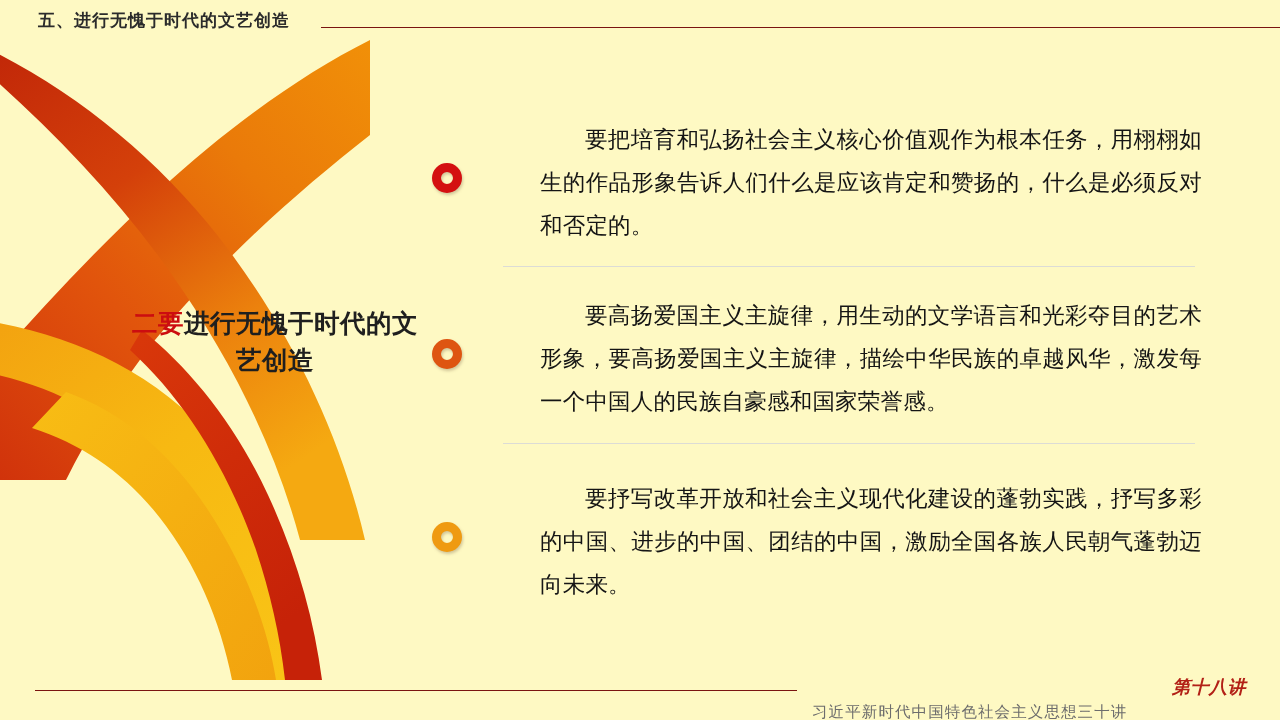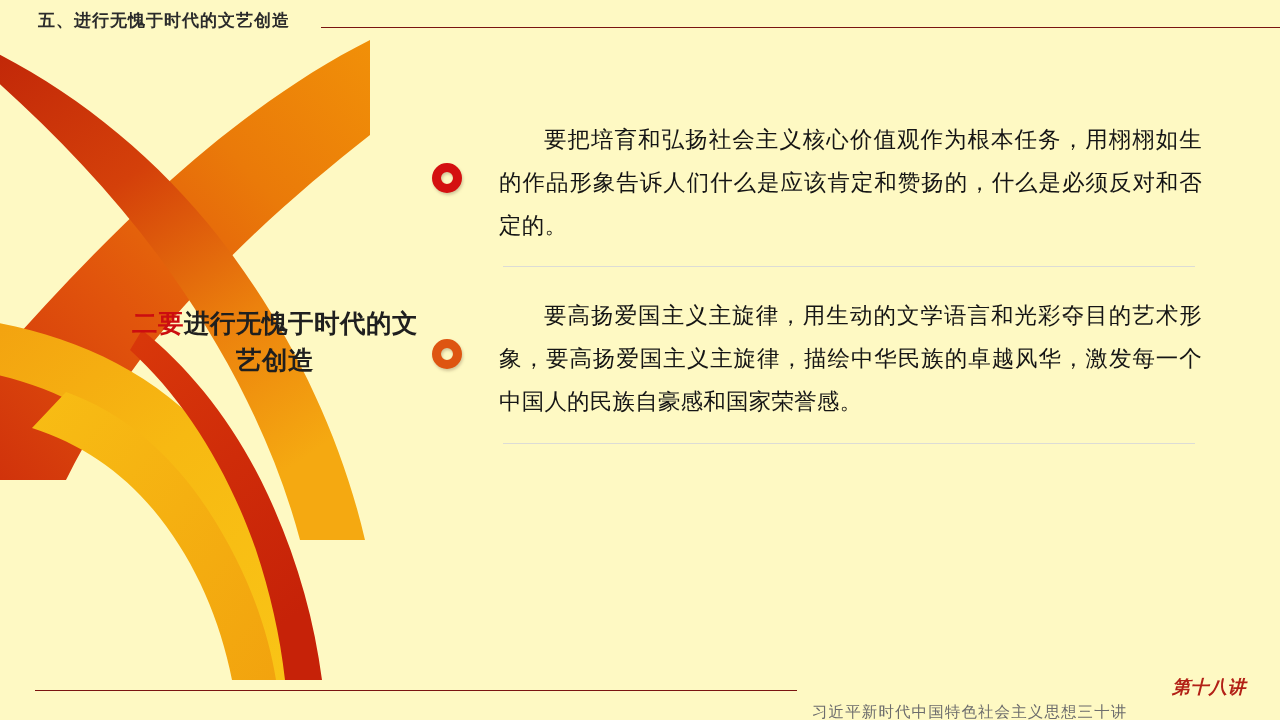--- a/index.html
+++ b/index.html
@@ -87,21 +87,21 @@
     height: 30px;
     border-radius: 50%;
     box-sizing: border-box;
     filter: drop-shadow(1px 2px 1.5px rgba(90,60,40,0.28));
   }
   #bullet-row-0 .bullet-marker { top: 45px; }
   #bullet-row-1 .bullet-marker { top: 45px; }
   #bullet-row-2 .bullet-marker { top: 45px; }
 
   .bullet-text {
-    margin-left: 67px;
+    margin-left: 108px;
     font-size: 22.5px;
     line-height: 43px;
     color: #151515;
     text-align: justify;
     text-justify: inter-ideograph;
     text-indent: 45px;
     letter-spacing: 0.2px;
     font-family: "Liberation Sans", "DejaVu Sans", sans-serif;
   }
 
@@ -217,18 +217,22 @@
 
   <div class="separator" id="separator-0"></div>
 
   <div class="bullet-row" id="bullet-row-1">
     <span class="bullet-marker" style="border: 9px solid #de5511;"></span>
     <div class="bullet-text">要高扬爱国主义主旋律，用生动的文学语言和光彩夺目的艺术形象，要高扬爱国主义主旋律，描绘中华民族的卓越风华，激发每一个中国人的民族自豪感和国家荣誉感。</div>
   </div>
 
   <div class="separator" id="separator-1"></div>
 
+  <div class="bullet-row" id="bullet-row-2">
+    <span class="bullet-marker" style="border: 9px solid #ef9a11;"></span>
+    <div class="bullet-text">要抒写改革开放和社会主义现代化建设的蓬勃实践，抒写多彩的中国、进步的中国、团结的中国，激励全国各族人民朝气蓬勃迈向未来。</div>
+  </div>
 
   <div id="footer-rule"></div>
   <div id="footer-text">习近平新时代中国特色社会主义思想三十讲</div>
   <div id="footer-lecture">第十八讲</div>
 
 </div>
 
 </body></html>

